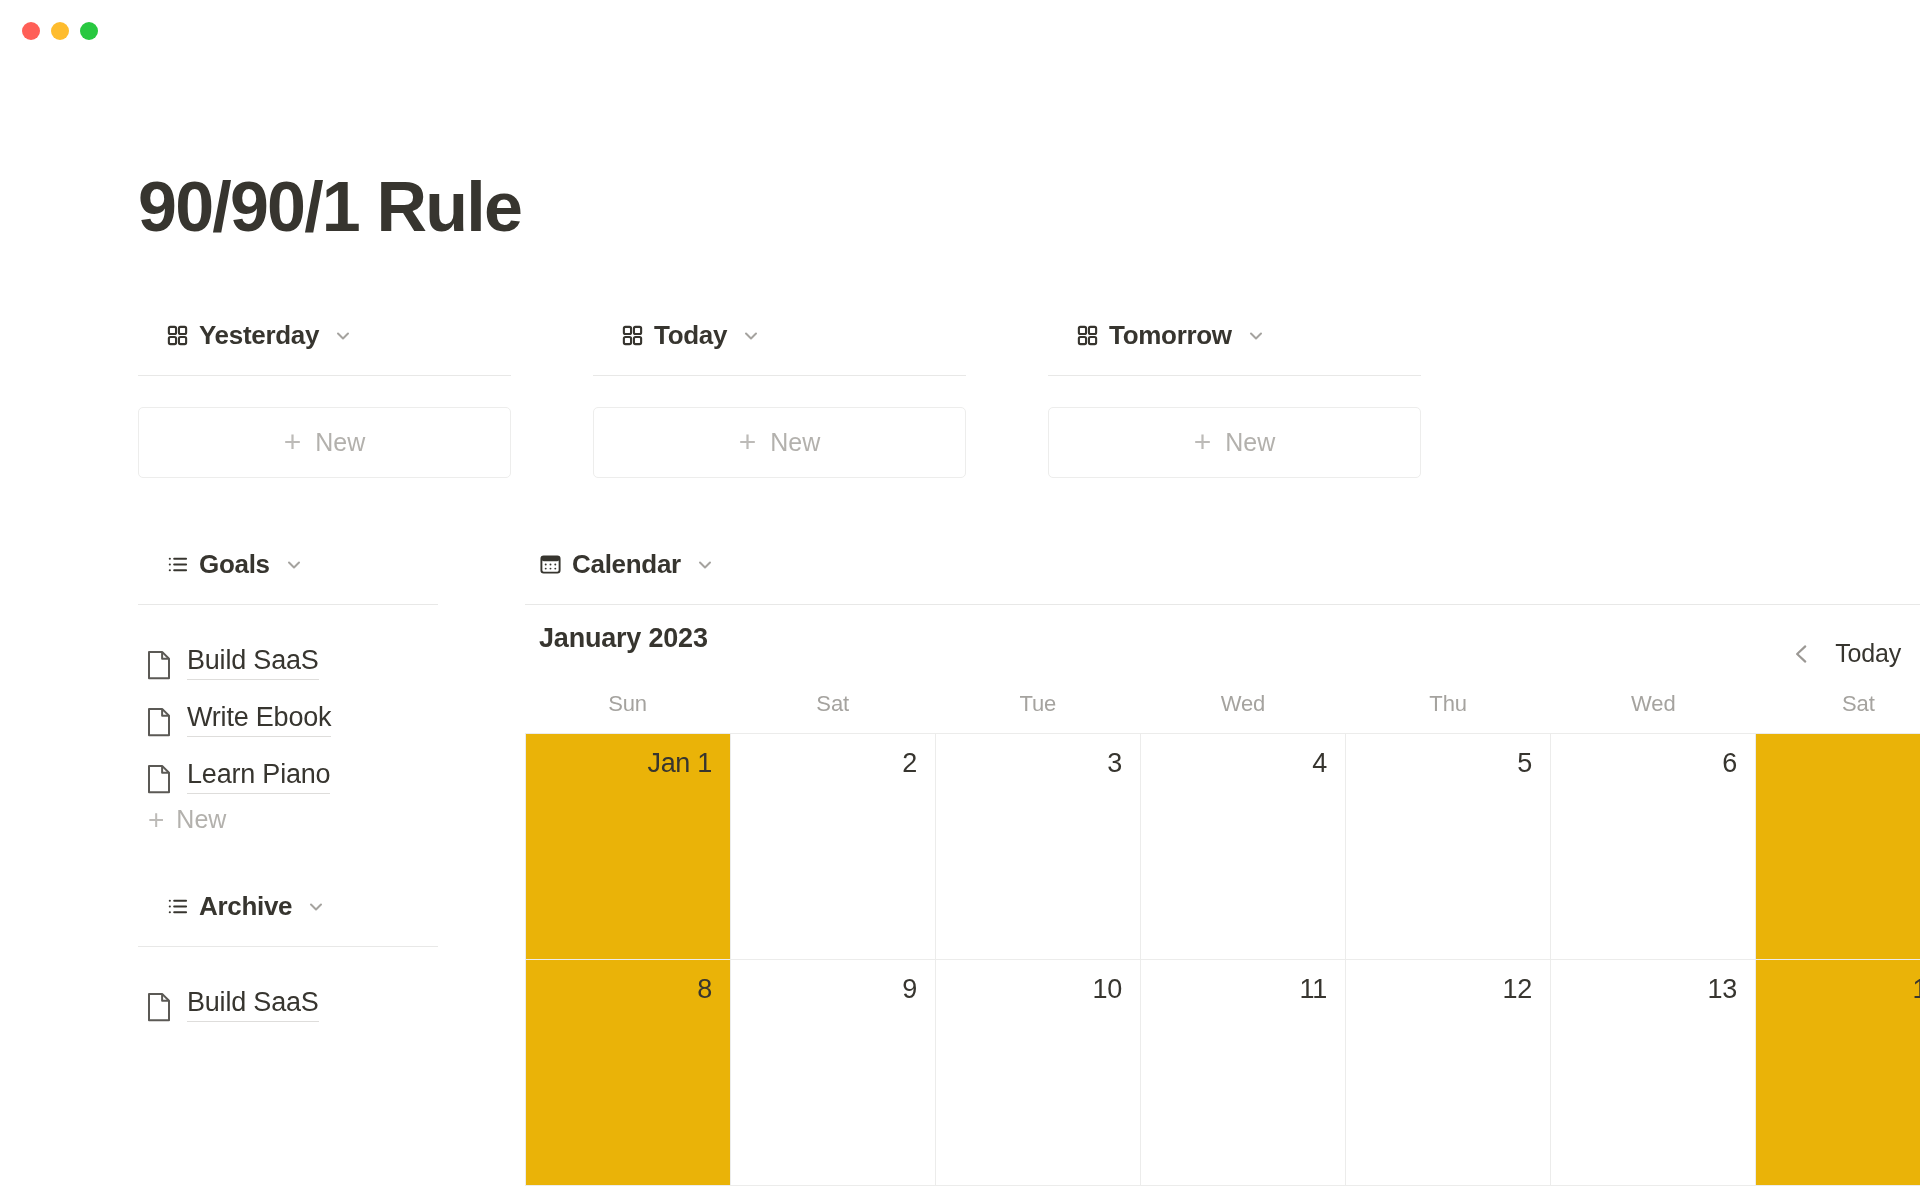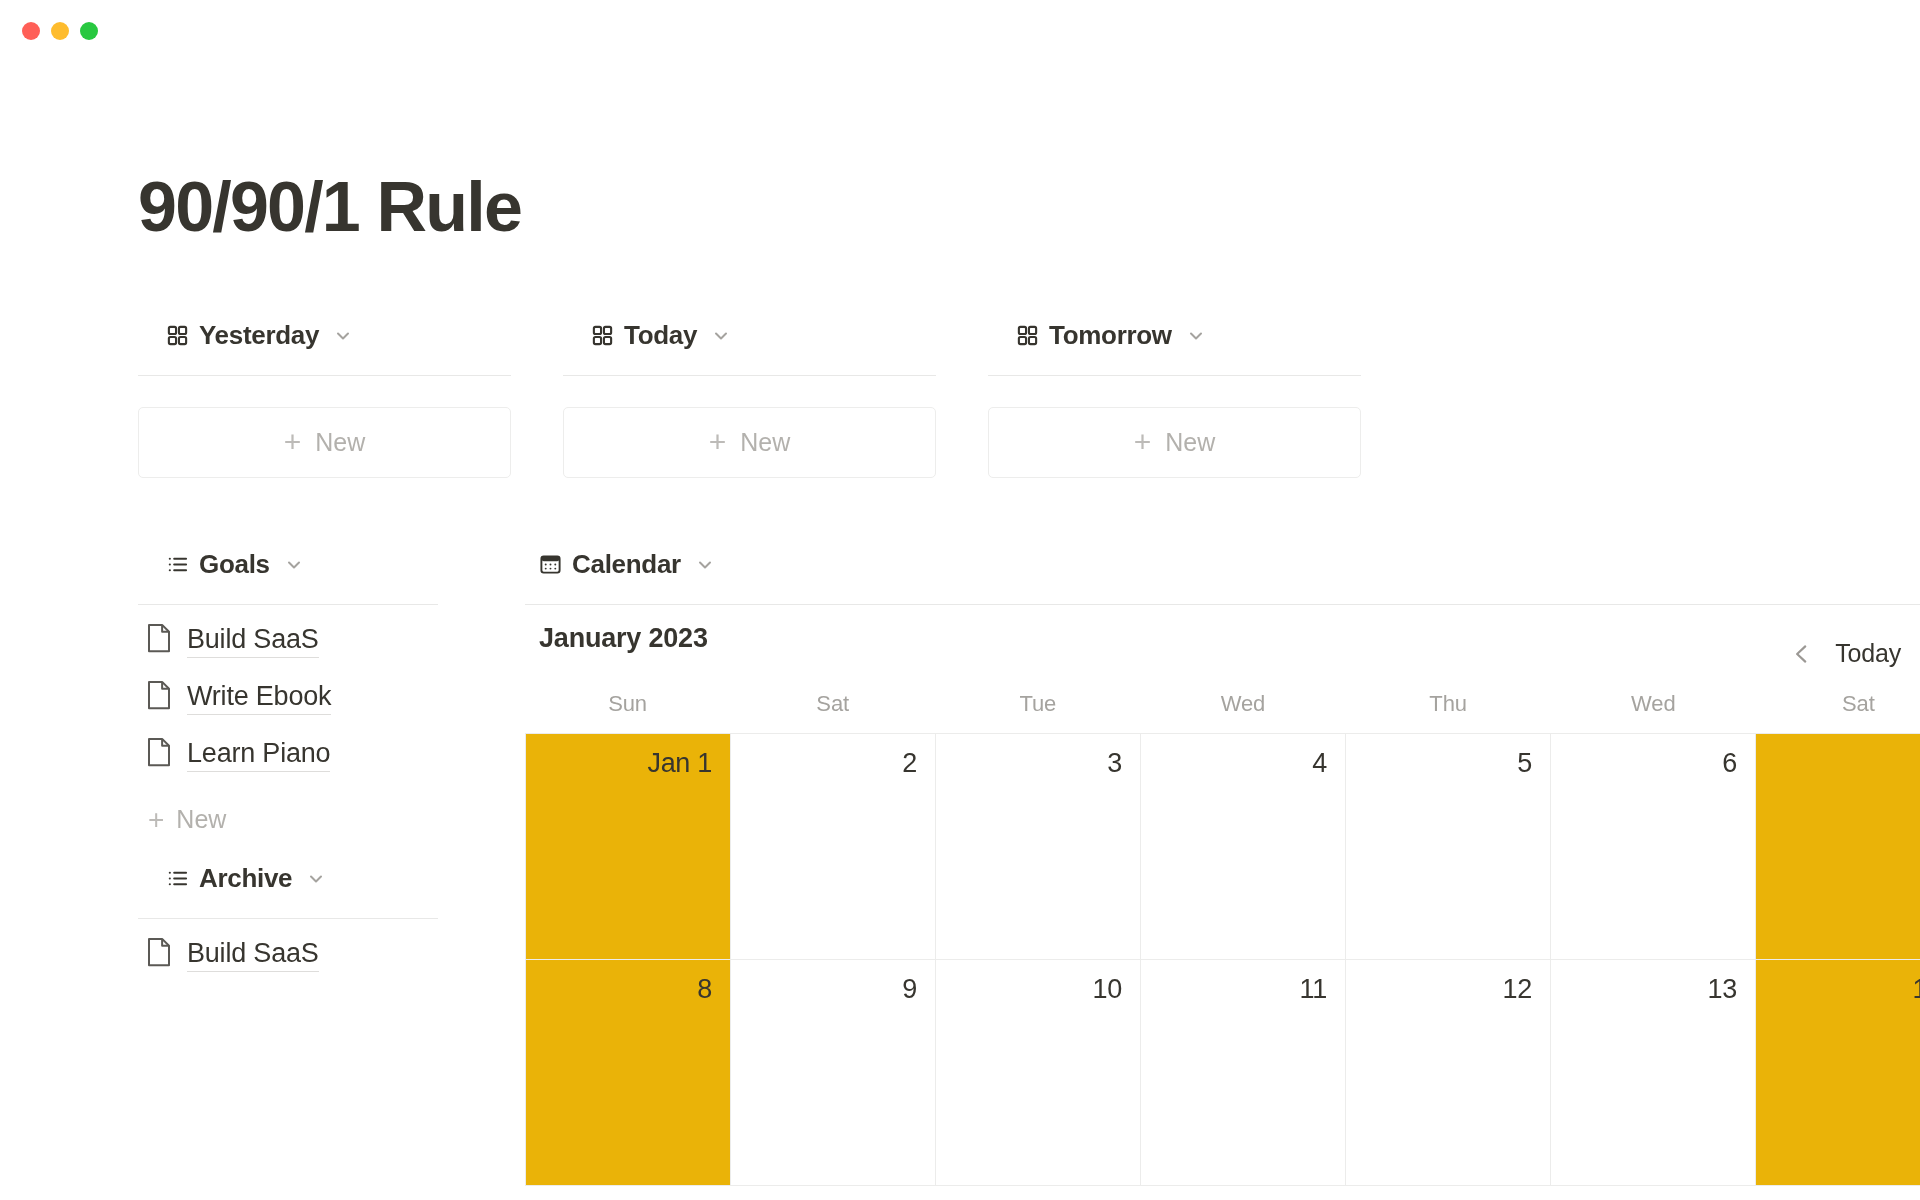--- a/index.html
+++ b/index.html
@@ -34,21 +34,21 @@
     font-weight: 800;
     letter-spacing: -1.8px;
     color: #37352f;
     margin-top: 109px;
     line-height: 1.05;
   }
 
   
   .day-row {
     display: flex;
-    gap: 52px;
+    gap: 82px;
     margin-top: 74px;
   }
   .day-col { width: 373px; }
 
   .section-head {
     display: flex;
     align-items: center;
     gap: 10px;
     padding-left: 28px;
     height: 34px;
@@ -95,21 +95,21 @@
     display: flex;
     gap: 87px;
     margin-top: 70px;
   }
 
   .goals-col { width: 300px; flex: none; }
   .cal-col   { width: 1436px; flex: none; }
 
   .goal-item {
     display: flex;
-    align-items: flex-start;
+    align-items: flex-end;
     gap: 15px;
     height: 57px;
     padding-left: 8px;
   }
   .doc-icon { width: 26px; height: 30px; flex: none; }
   .goal-label {
     font-size: 27px;
     color: #37352f;
     border-bottom: 1px solid #dedddb;
     line-height: 1.25;
@@ -122,21 +122,21 @@
     align-items: center;
     gap: 12px;
     padding-left: 10px;
     height: 44px;
     margin-top: 4px;
     color: #b3b1ad;
     font-size: 25px;
   }
   .plus-sm { font-size: 28px; font-weight: 300; line-height: 1; color: #bdbbb8; }
 
-  .archive-head { margin-top: 20px; }
+  .archive-head { margin-top: 48px; }
 
   
   .cal-divider { height: 1px; background: #e8e8e7; margin-top: 22px; }
 
   .cal-nav {
     display: flex;
     height: 62px;
     margin-top: 18px;
     padding-left: 14px;
     padding-right: 14px;

